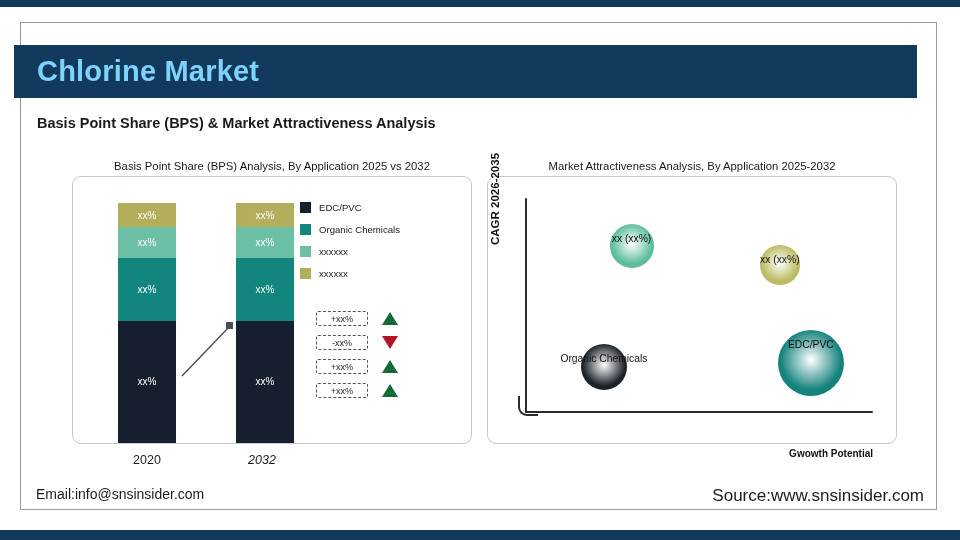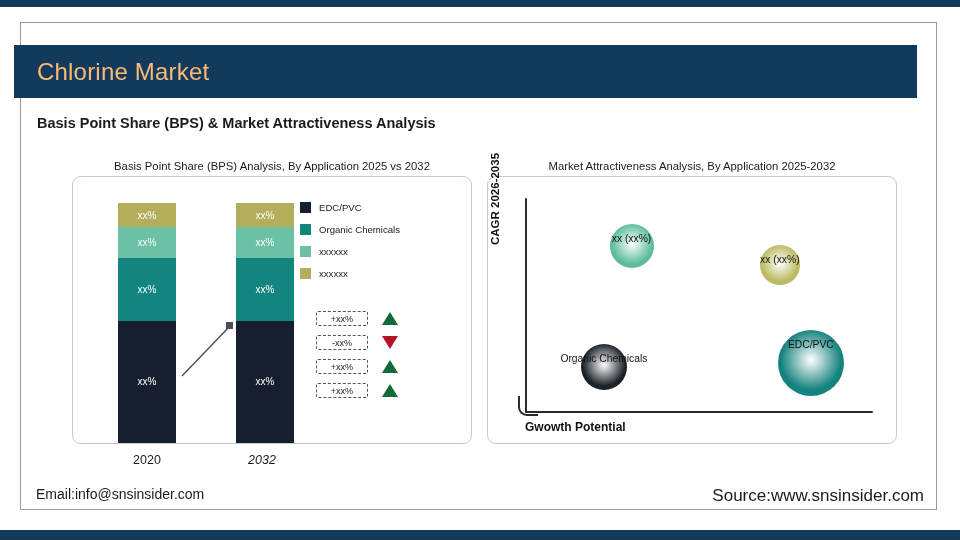--- a/index.html
+++ b/index.html
@@ -15,21 +15,21 @@
   .card{
     position:absolute;left:20px;top:22px;width:917px;height:488px;
     background:#fff;border:1px solid #9a9a9a;box-sizing:border-box;
   }
 
   .title-bar{
     position:absolute;left:14px;top:45px;width:903px;height:53px;
     background:#123a5c;display:flex;align-items:center;
   }
   .title-bar .t{
-    color:#fdba74;font-size:24px;font-weight:normal;margin-left:23px;letter-spacing:.2px;
+    color:#7dd3fc;font-size:29px;font-weight:bold;margin-left:23px;letter-spacing:.2px;
   }
 
   .subtitle{
     position:absolute;left:37px;top:115px;
     font-size:14.5px;font-weight:bold;color:#1b1b1b;
   }
 
   
   .wm{
     position:absolute;left:150px;top:185px;width:560px;height:170px;
@@ -102,22 +102,22 @@
      border-radius:2px;}
   .axis-corner{position:absolute;left:518px;top:396px;width:18px;height:18px;
      border-left:2px solid #2b2b2b;border-bottom:2px solid #2b2b2b;
      border-bottom-left-radius:9px;}
   .ylabel{
     position:absolute;left:489px;top:245px;
     font-size:11.5px;font-weight:bold;color:#111;
     transform:rotate(-90deg);transform-origin:left top;white-space:nowrap;
   }
   .xlabel{
-    position:absolute;left:525px;top:420px;width:348px;text-align:left;
-    font-size:12px;font-weight:bold;color:#111;
+    position:absolute;left:525px;top:448px;width:348px;text-align:right;
+    font-size:10px;font-weight:bold;color:#111;
   }
   .bubble{position:absolute;border-radius:50%;}
   .bub-lbl{position:absolute;font-size:10.3px;color:#111;white-space:nowrap;
      text-align:center;font-weight:normal;margin-top:26px;}
 
   
   .foot-l{position:absolute;left:36px;top:486px;font-size:14px;color:#1b1b1b;}
   .foot-r{position:absolute;right:36px;top:486px;font-size:17px;color:#1b1b1b;}
 </style>
 </head>

